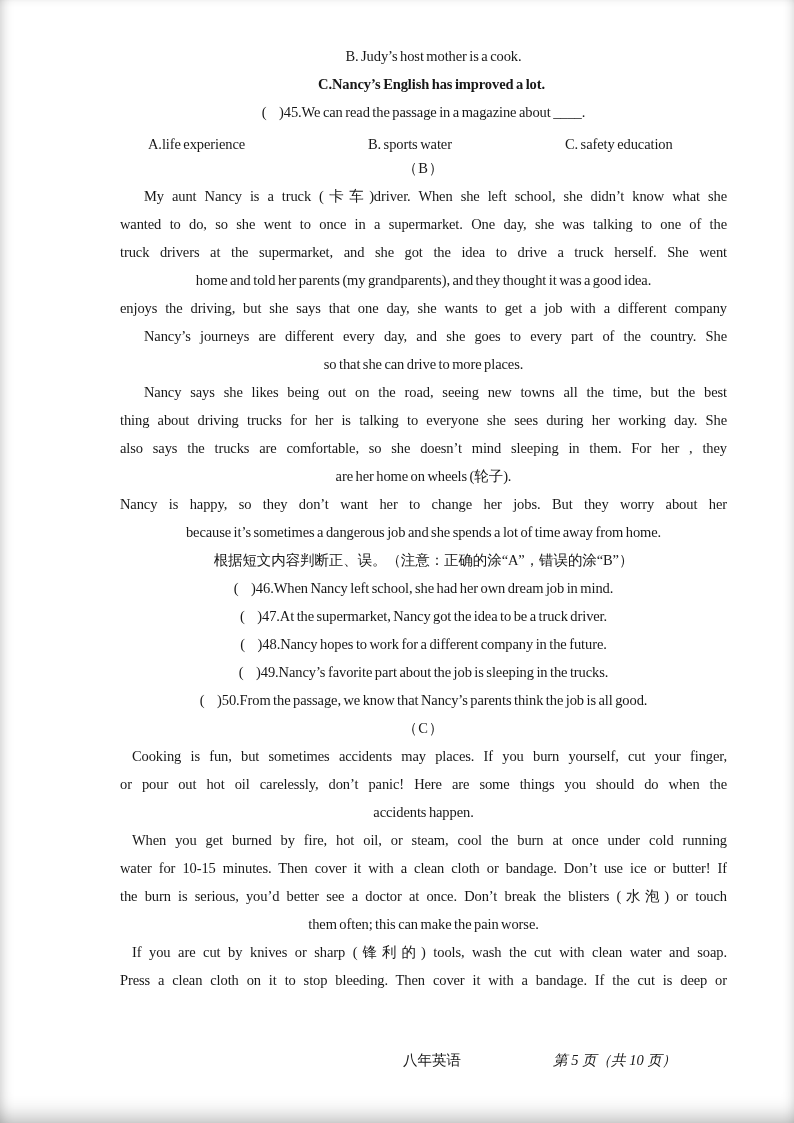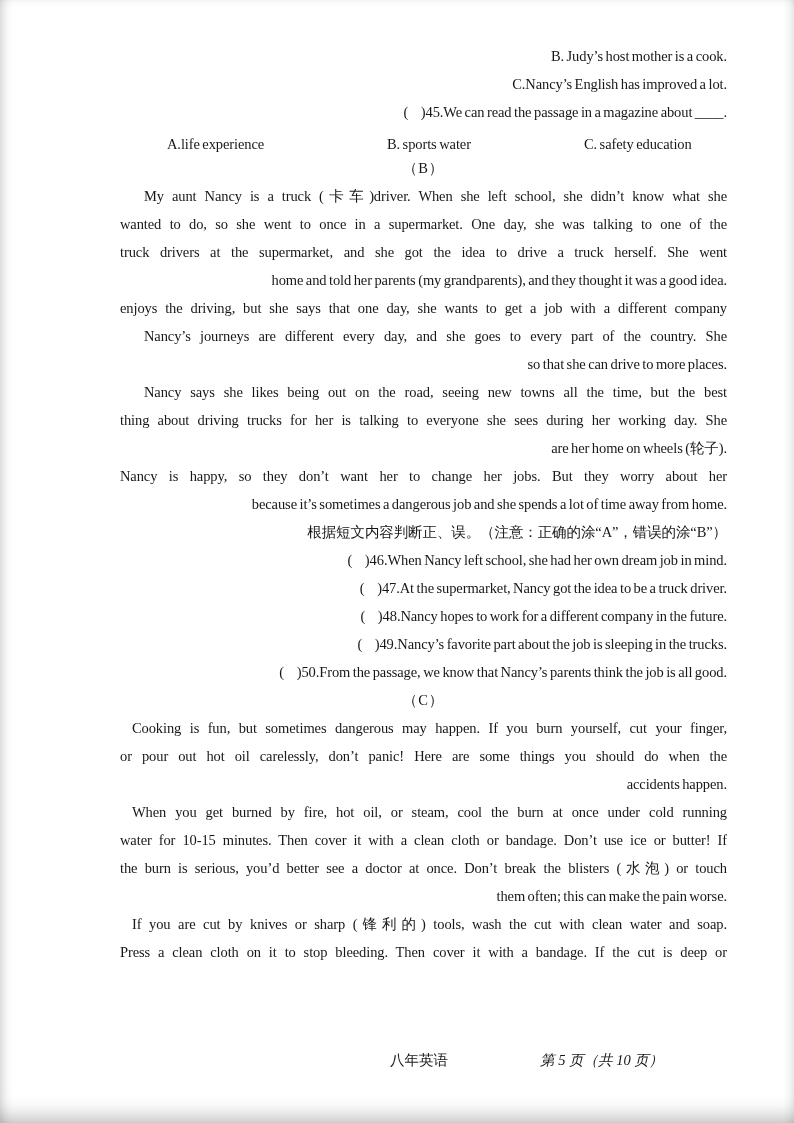--- a/index.html
+++ b/index.html
@@ -17,35 +17,35 @@
       inset 12px 0 14px -12px rgba(0,0,0,0.22),
       inset -10px 0 12px -10px rgba(0,0,0,0.14),
       inset 0 8px 10px -9px rgba(0,0,0,0.10);
   }
   .content {
     position:absolute; left:120px; top:42px; width:607px;
     font-size:14.5px; letter-spacing:-0.1px; word-spacing:-1px;
   }
   .ln {
     height:28px; line-height:28px; overflow:hidden;
-    white-space:pre-wrap; text-align:right;
+    white-space:pre-wrap; text-align:center;
   }
   .j { text-align:justify; text-align-last:justify; }
   .center { text-align:center; text-align-last:center; letter-spacing:1px; }
   .ind24 { text-indent:24px; }
   .ind20 { text-indent:20px; }
-  .ind16 { text-indent:16px; }
+  .ind16 { text-indent:16px;font-weight:bold; }
   .ind12 { text-indent:12px; }
   .opts { position:relative; }
-  .opts span { position:absolute; top:4px;margin-left:19px; }
+  .opts span { position:absolute; top:4px; }
   .opt-a { left:28px; }
   .opt-b { left:248px; }
   .opt-c { left:445px; }
   .footer {
-    position:absolute; top:1046px; left:0; width:766px; height:28px;
+    position:absolute; top:1046px; left:13px; width:766px; height:28px;
     line-height:28px; font-size:14.5px; color:#171717;
   }
   .footer .course { position:absolute; left:390px; }
   .footer .pageinfo { position:absolute; left:540px;font-style:italic; }
 </style>
 </head>
 <body>
 
 <div class="scan-shadow"></div>
 
@@ -66,36 +66,37 @@
   <div class="ln j">wanted to do, so she went to once in a supermarket. One day, she was talking to one of the</div>
   <div class="ln j">truck drivers at the supermarket, and she got the idea to drive a truck herself. She went</div>
   <div class="ln">home and told her parents (my grandparents), and they thought it was a good idea.</div>
 
   <div class="ln j">enjoys the driving, but she says that one day, she wants to get a job with a different company</div>
   <div class="ln j ind24">Nancy’s journeys are different every day, and she goes to every part of the country. She</div>
   <div class="ln">so that she can drive to more places.</div>
 
   <div class="ln j ind24">Nancy says she likes being out on the road, seeing new towns all the time, but the best</div>
   <div class="ln j">thing about driving trucks for her is talking to everyone she sees during her working day. She</div>
+  <div class="ln j">also says the trucks are comfortable, so she doesn’t mind sleeping in them. For her , they</div>
   <div class="ln">are her home on wheels (轮子).</div>
 
   <div class="ln j">Nancy is happy, so they don’t want her to change her jobs. But they worry about her</div>
   <div class="ln">because it’s sometimes a dangerous job and she spends a lot of time away from home.</div>
 
   <div class="ln">根据短文内容判断正、误。（注意：正确的涂“A”，错误的涂“B”）</div>
 
   <div class="ln">(&nbsp;&nbsp;&nbsp;&nbsp;&nbsp;)46.When Nancy left school, she had her own dream job in mind.</div>
   <div class="ln">(&nbsp;&nbsp;&nbsp;&nbsp;&nbsp;)47.At the supermarket, Nancy got the idea to be a truck driver.</div>
   <div class="ln">(&nbsp;&nbsp;&nbsp;&nbsp;&nbsp;)48.Nancy hopes to work for a different company in the future.</div>
   <div class="ln">(&nbsp;&nbsp;&nbsp;&nbsp;&nbsp;)49.Nancy’s favorite part about the job is sleeping in the trucks.</div>
   <div class="ln">(&nbsp;&nbsp;&nbsp;&nbsp;&nbsp;)50.From the passage, we know that Nancy’s parents think the job is all good.</div>
 
   <div class="ln center">（C）</div>
 
-  <div class="ln j ind12">Cooking is fun, but sometimes dangerous may happen. If you burn yourself, cut your finger,</div>
+  <div class="ln j ind12">Cooking is fun, but sometimes accidents may places. If you burn yourself, cut your finger,</div>
   <div class="ln j">or pour out hot oil carelessly, don’t panic! Here are some things you should do when the</div>
   <div class="ln">accidents happen.</div>
 
   <div class="ln j ind12">When you get burned by fire, hot oil, or steam, cool the burn at once under cold running</div>
   <div class="ln j">water for 10-15 minutes. Then cover it with a clean cloth or bandage. Don’t use ice or butter! If</div>
   <div class="ln j">the burn is serious, you’d better see a doctor at once. Don’t break the blisters (水泡) or touch</div>
   <div class="ln">them often; this can make the pain worse.</div>
 
   <div class="ln j ind12">If you are cut by knives or sharp (锋利的) tools, wash the cut with clean water and soap.</div>
   <div class="ln j">Press a clean cloth on it to stop bleeding. Then cover it with a bandage. If the cut is deep or</div>

